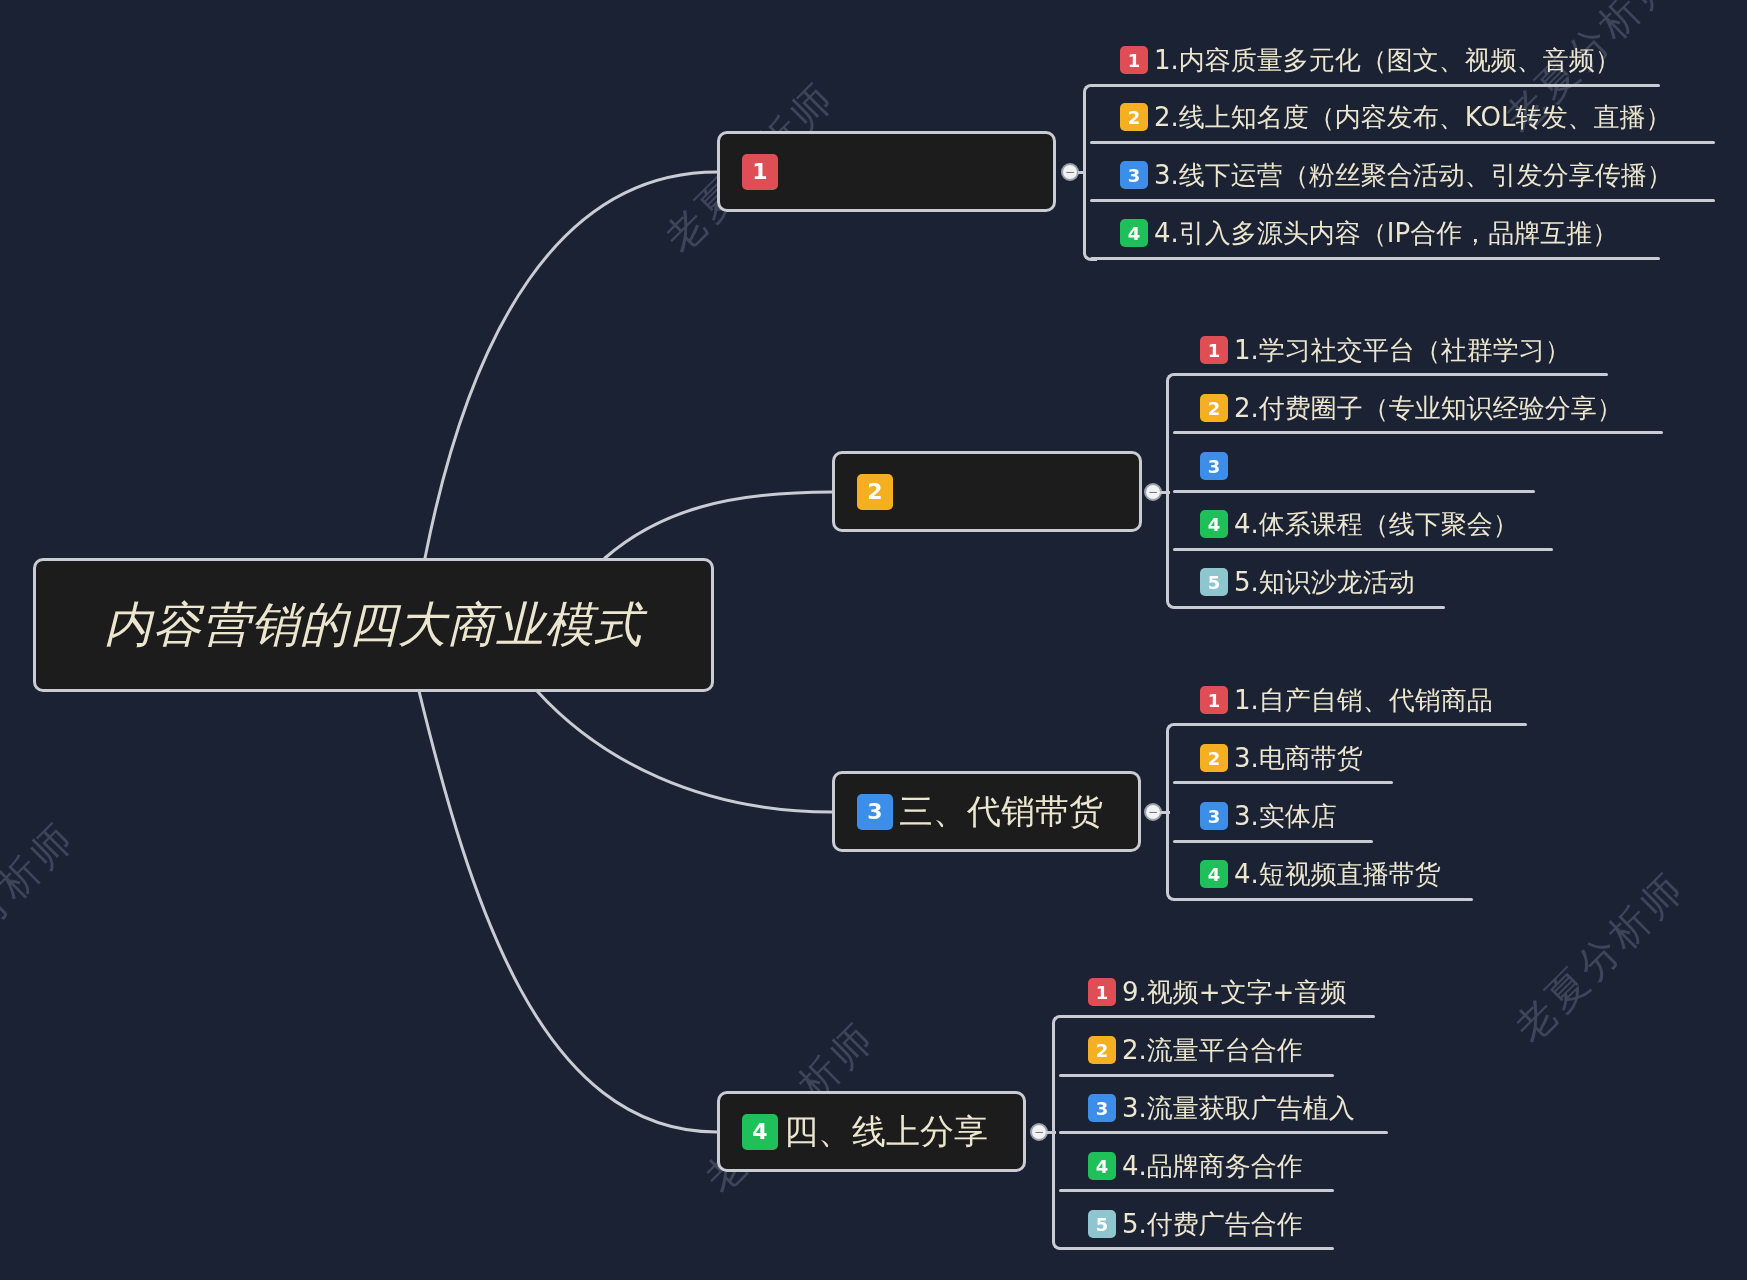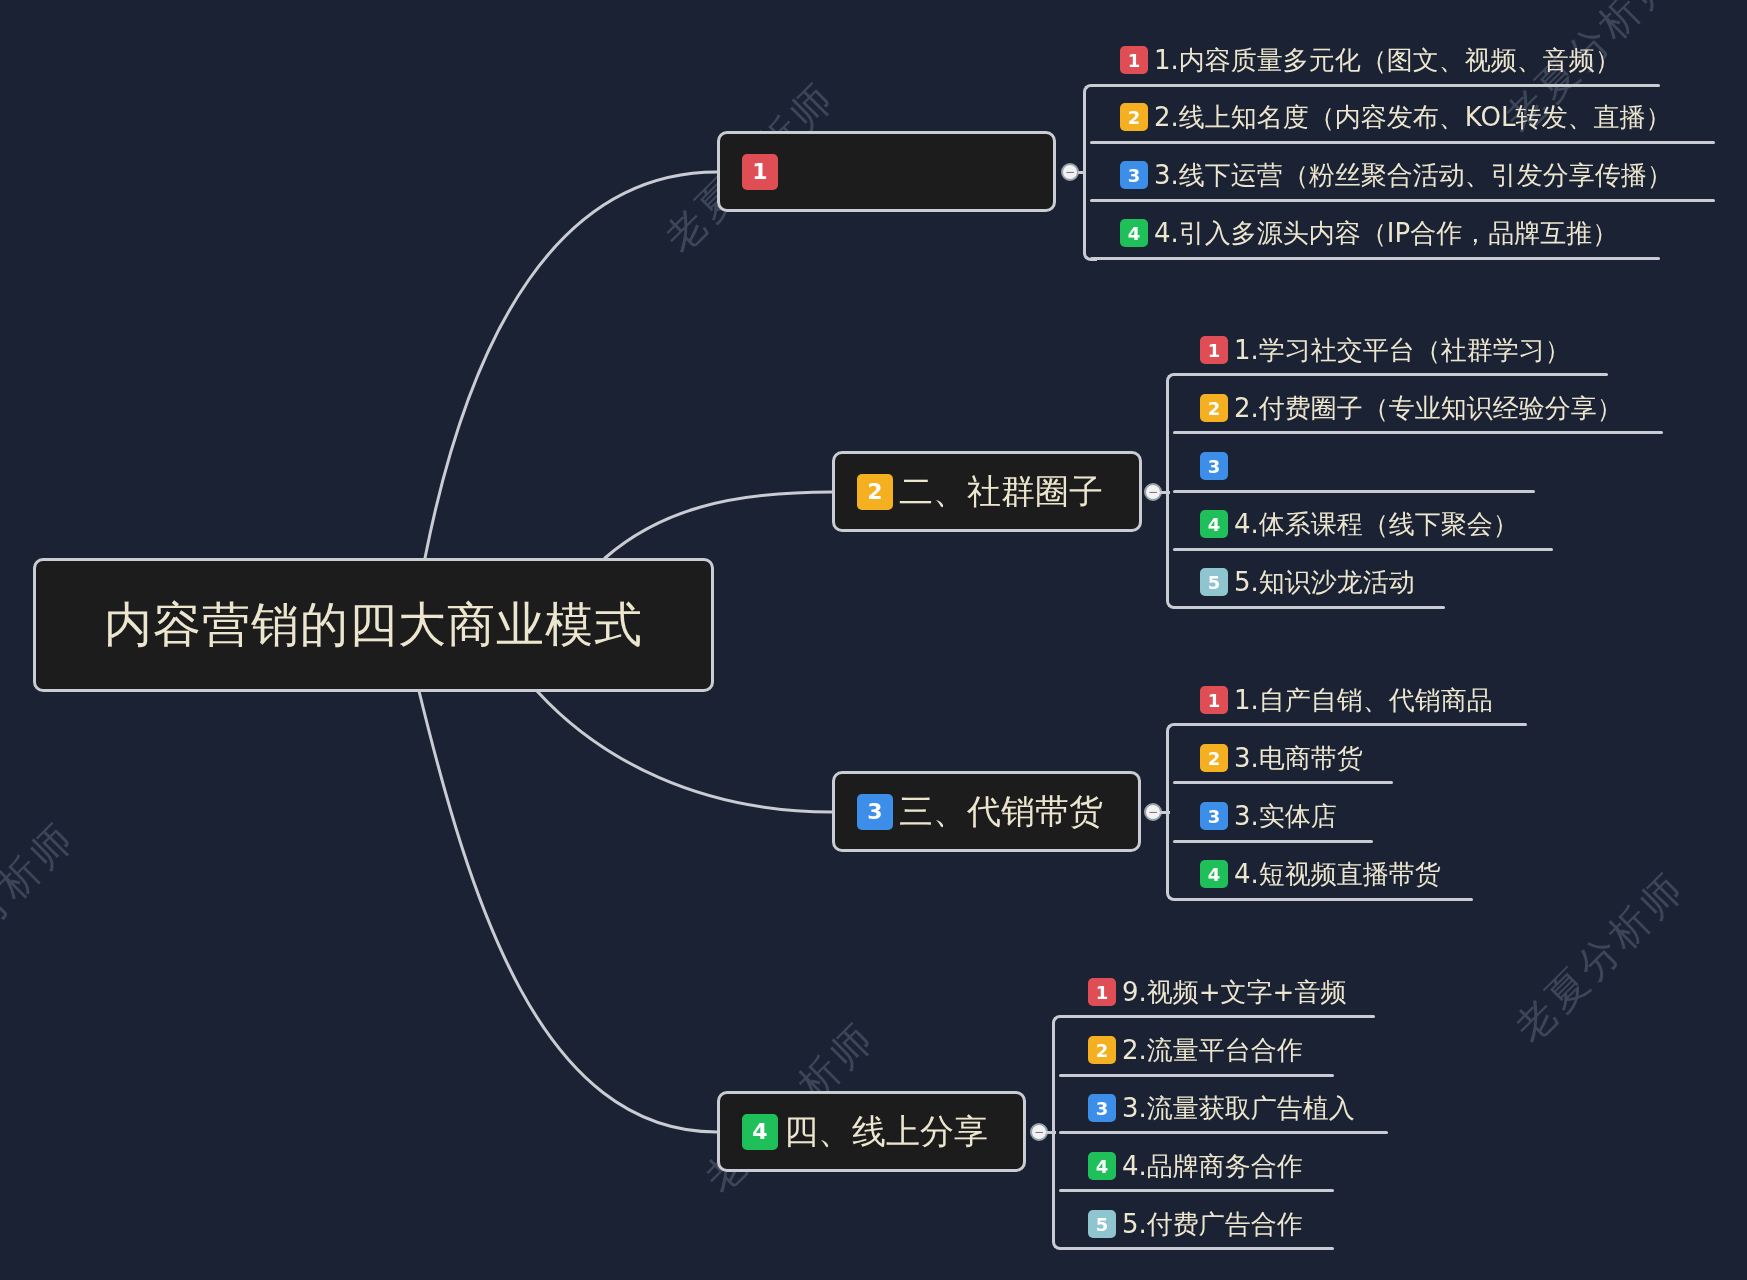--- a/index.html
+++ b/index.html
@@ -64,21 +64,21 @@
 
   <svg class="links" viewBox="0 0 1747 1280">
     <g fill="none" stroke="#c9ccd3" stroke-width="3" stroke-linecap="round">
       <path d="M425 558 C 470 330, 560 172, 717 172"></path>
       <path d="M605 558 C 660 510, 730 492, 832 492"></path>
       <path d="M537 691 C 600 760, 700 812, 832 812"></path>
       <path d="M419 691 C 470 900, 540 1132, 717 1132"></path>
     </g>
   </svg>
 
-  <div class="node root" style="left:33px; top:558px; width:681px; height:134px;">
+  <div class="node root" style="left:33px; top:558px; width:681px; height:134px;font-style:italic;">
     <span>内容营销的四大商业模式</span>
   </div>
 
   <div class="node branch" style="left:717px; top:131px; width:339px; height:81px;">
     <span class="badge" style="background:#e04e55;">1</span>
   </div>
   <div class="toggle" style="left:1061px; top:163px;">−</div>
   <div class="stub" style="left:1078px; top:171px; width:8px;"></div>
   <div class="bracket" style="left:1083px; top:84px; height:177px;"></div>
 
@@ -101,21 +101,20 @@
   <div class="underline" style="left:1090px; top:199px; width:625px;"></div>
 
   <div class="child" style="left:1120px; top:215px;">
     <span class="badge" style="background:#1fc05a;">4</span>
     <span>4.引入多源头内容（IP合作，品牌互推）</span>
   </div>
   <div class="underline" style="left:1090px; top:257px; width:570px;"></div>
 
   <div class="node branch" style="left:832px; top:451px; width:310px; height:81px;">
     <span class="badge" style="background:#f4b020;">2</span>
-    <span>二、社群圈子</span>
   </div>
   <div class="toggle" style="left:1144px; top:483px;">−</div>
   <div class="stub" style="left:1160px; top:491px; width:10px;"></div>
   <div class="bracket" style="left:1166px; top:373px; height:236px;"></div>
 
   <div class="child" style="left:1200px; top:332px;">
     <span class="badge" style="background:#e04e55;">1</span>
     <span>1.学习社交平台（社群学习）</span>
   </div>
   <div class="underline" style="left:1173px; top:373px; width:435px;"></div>

